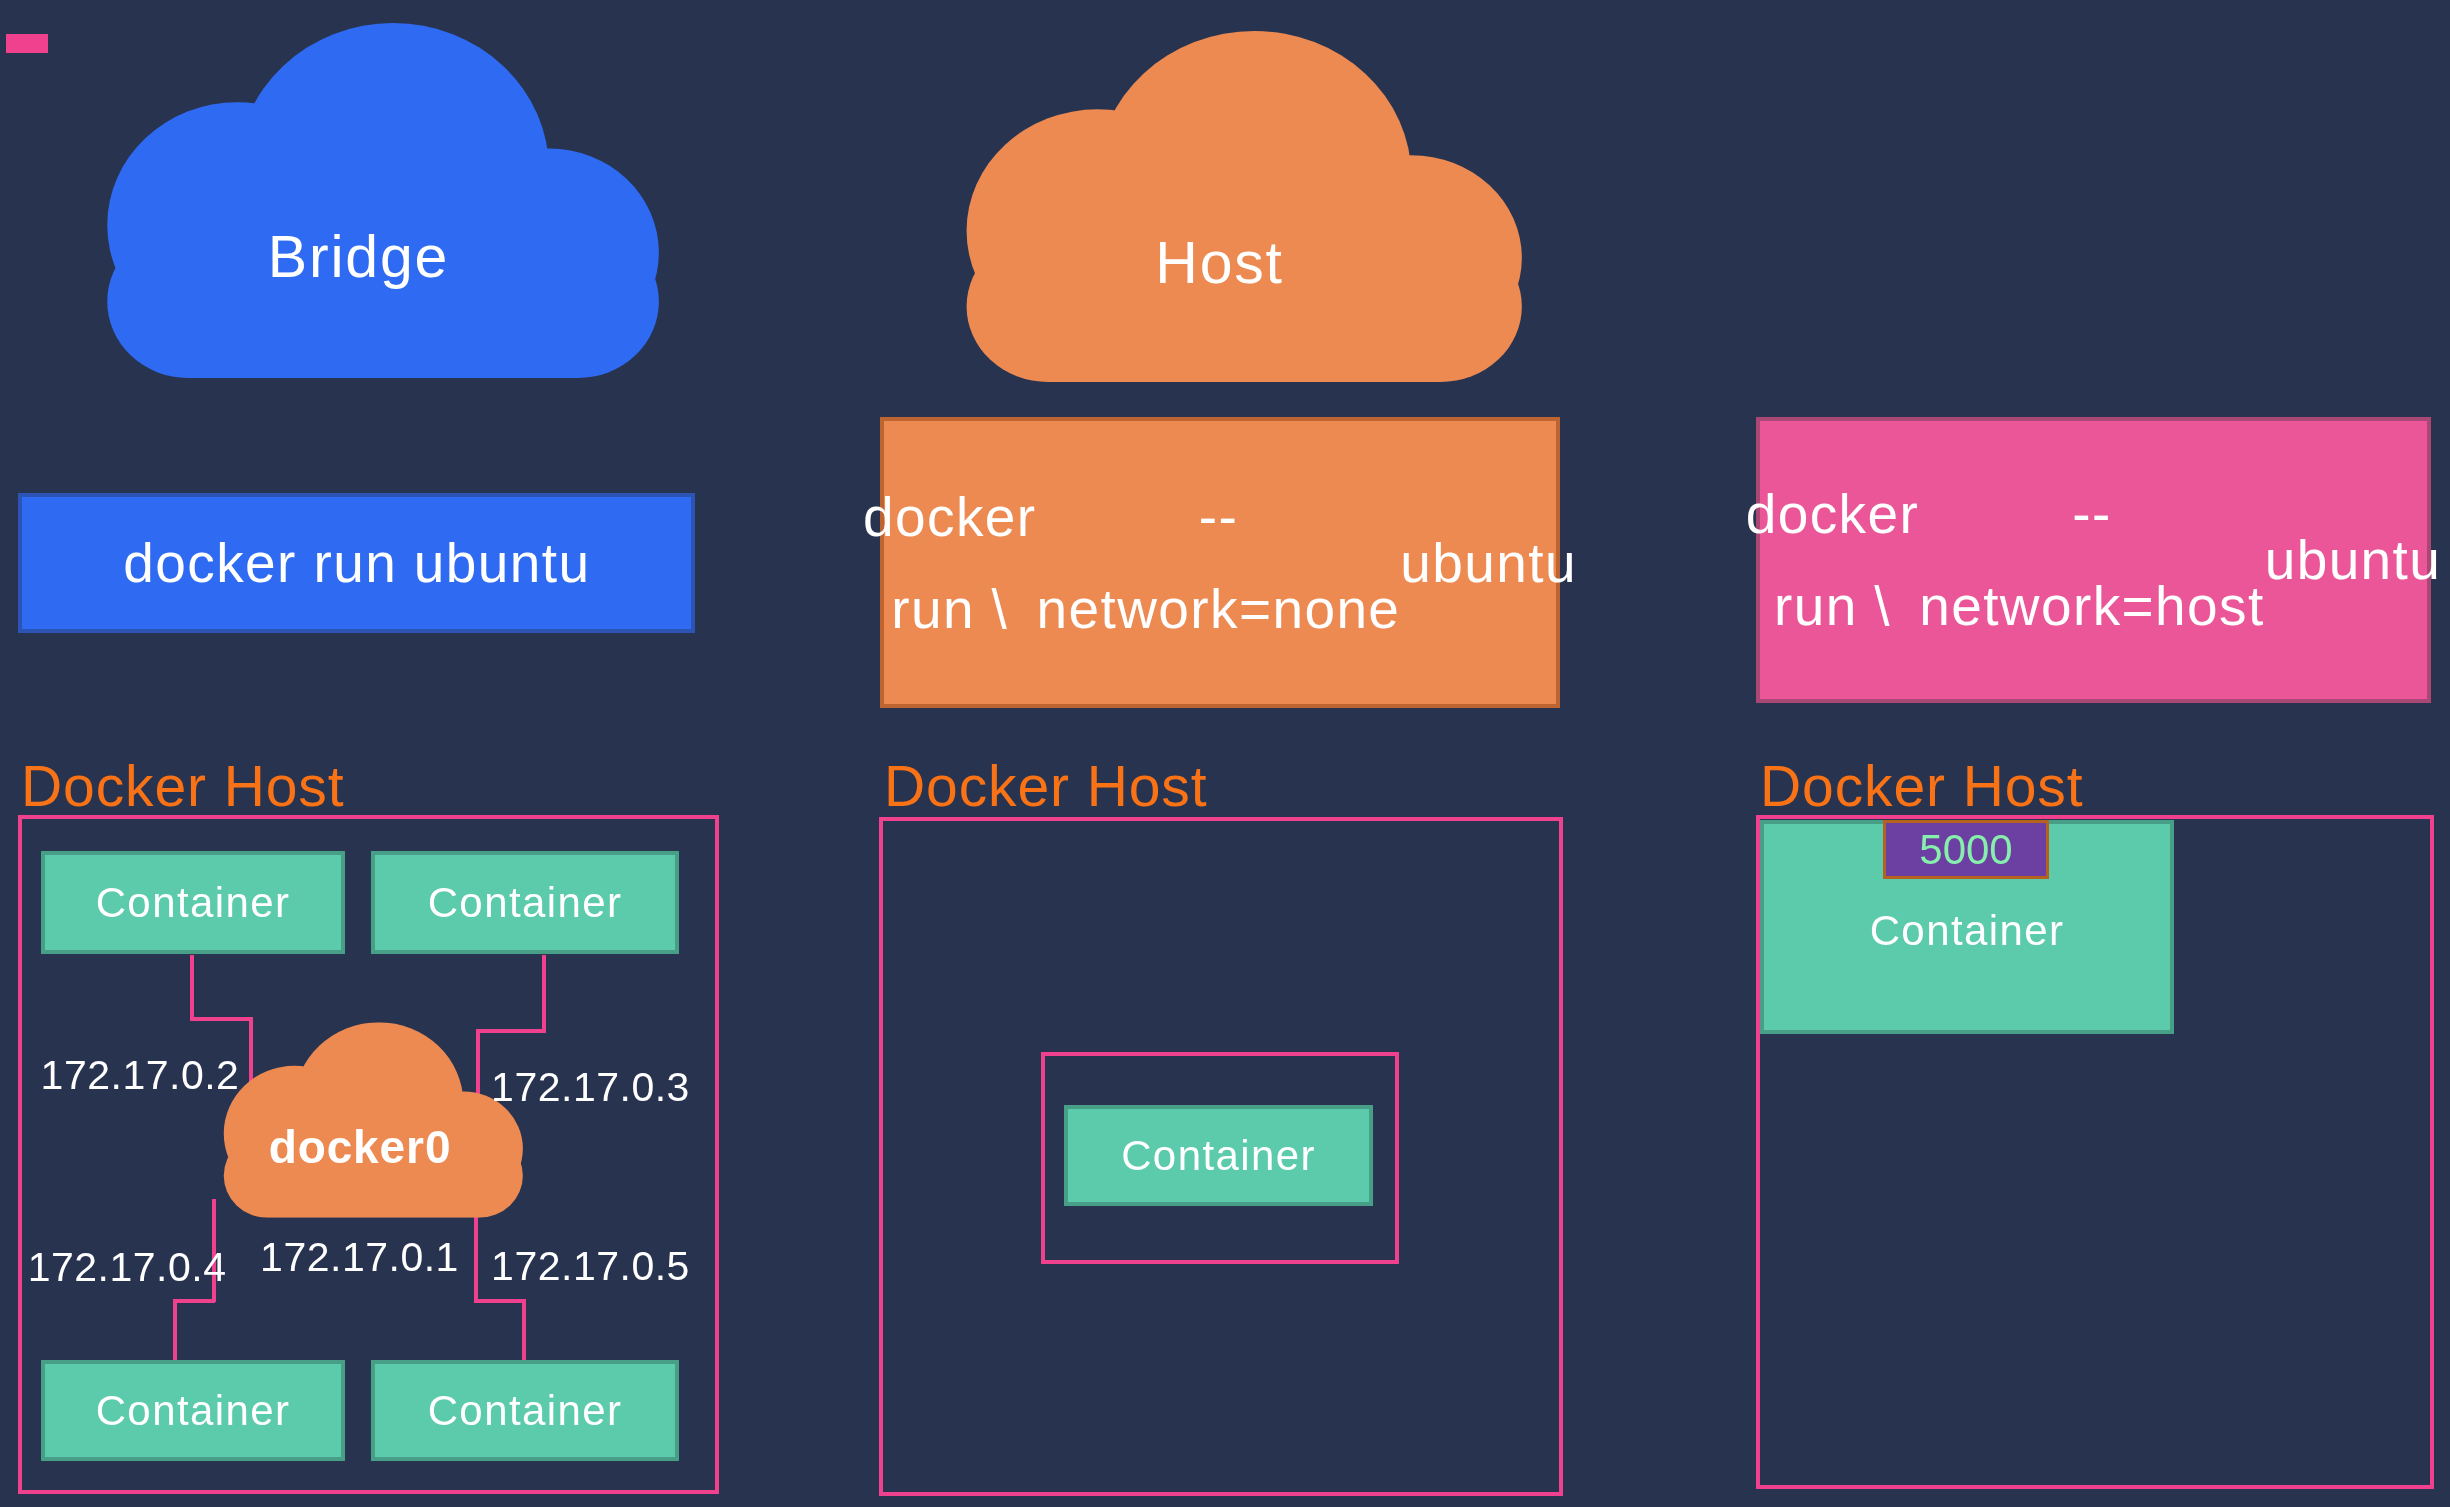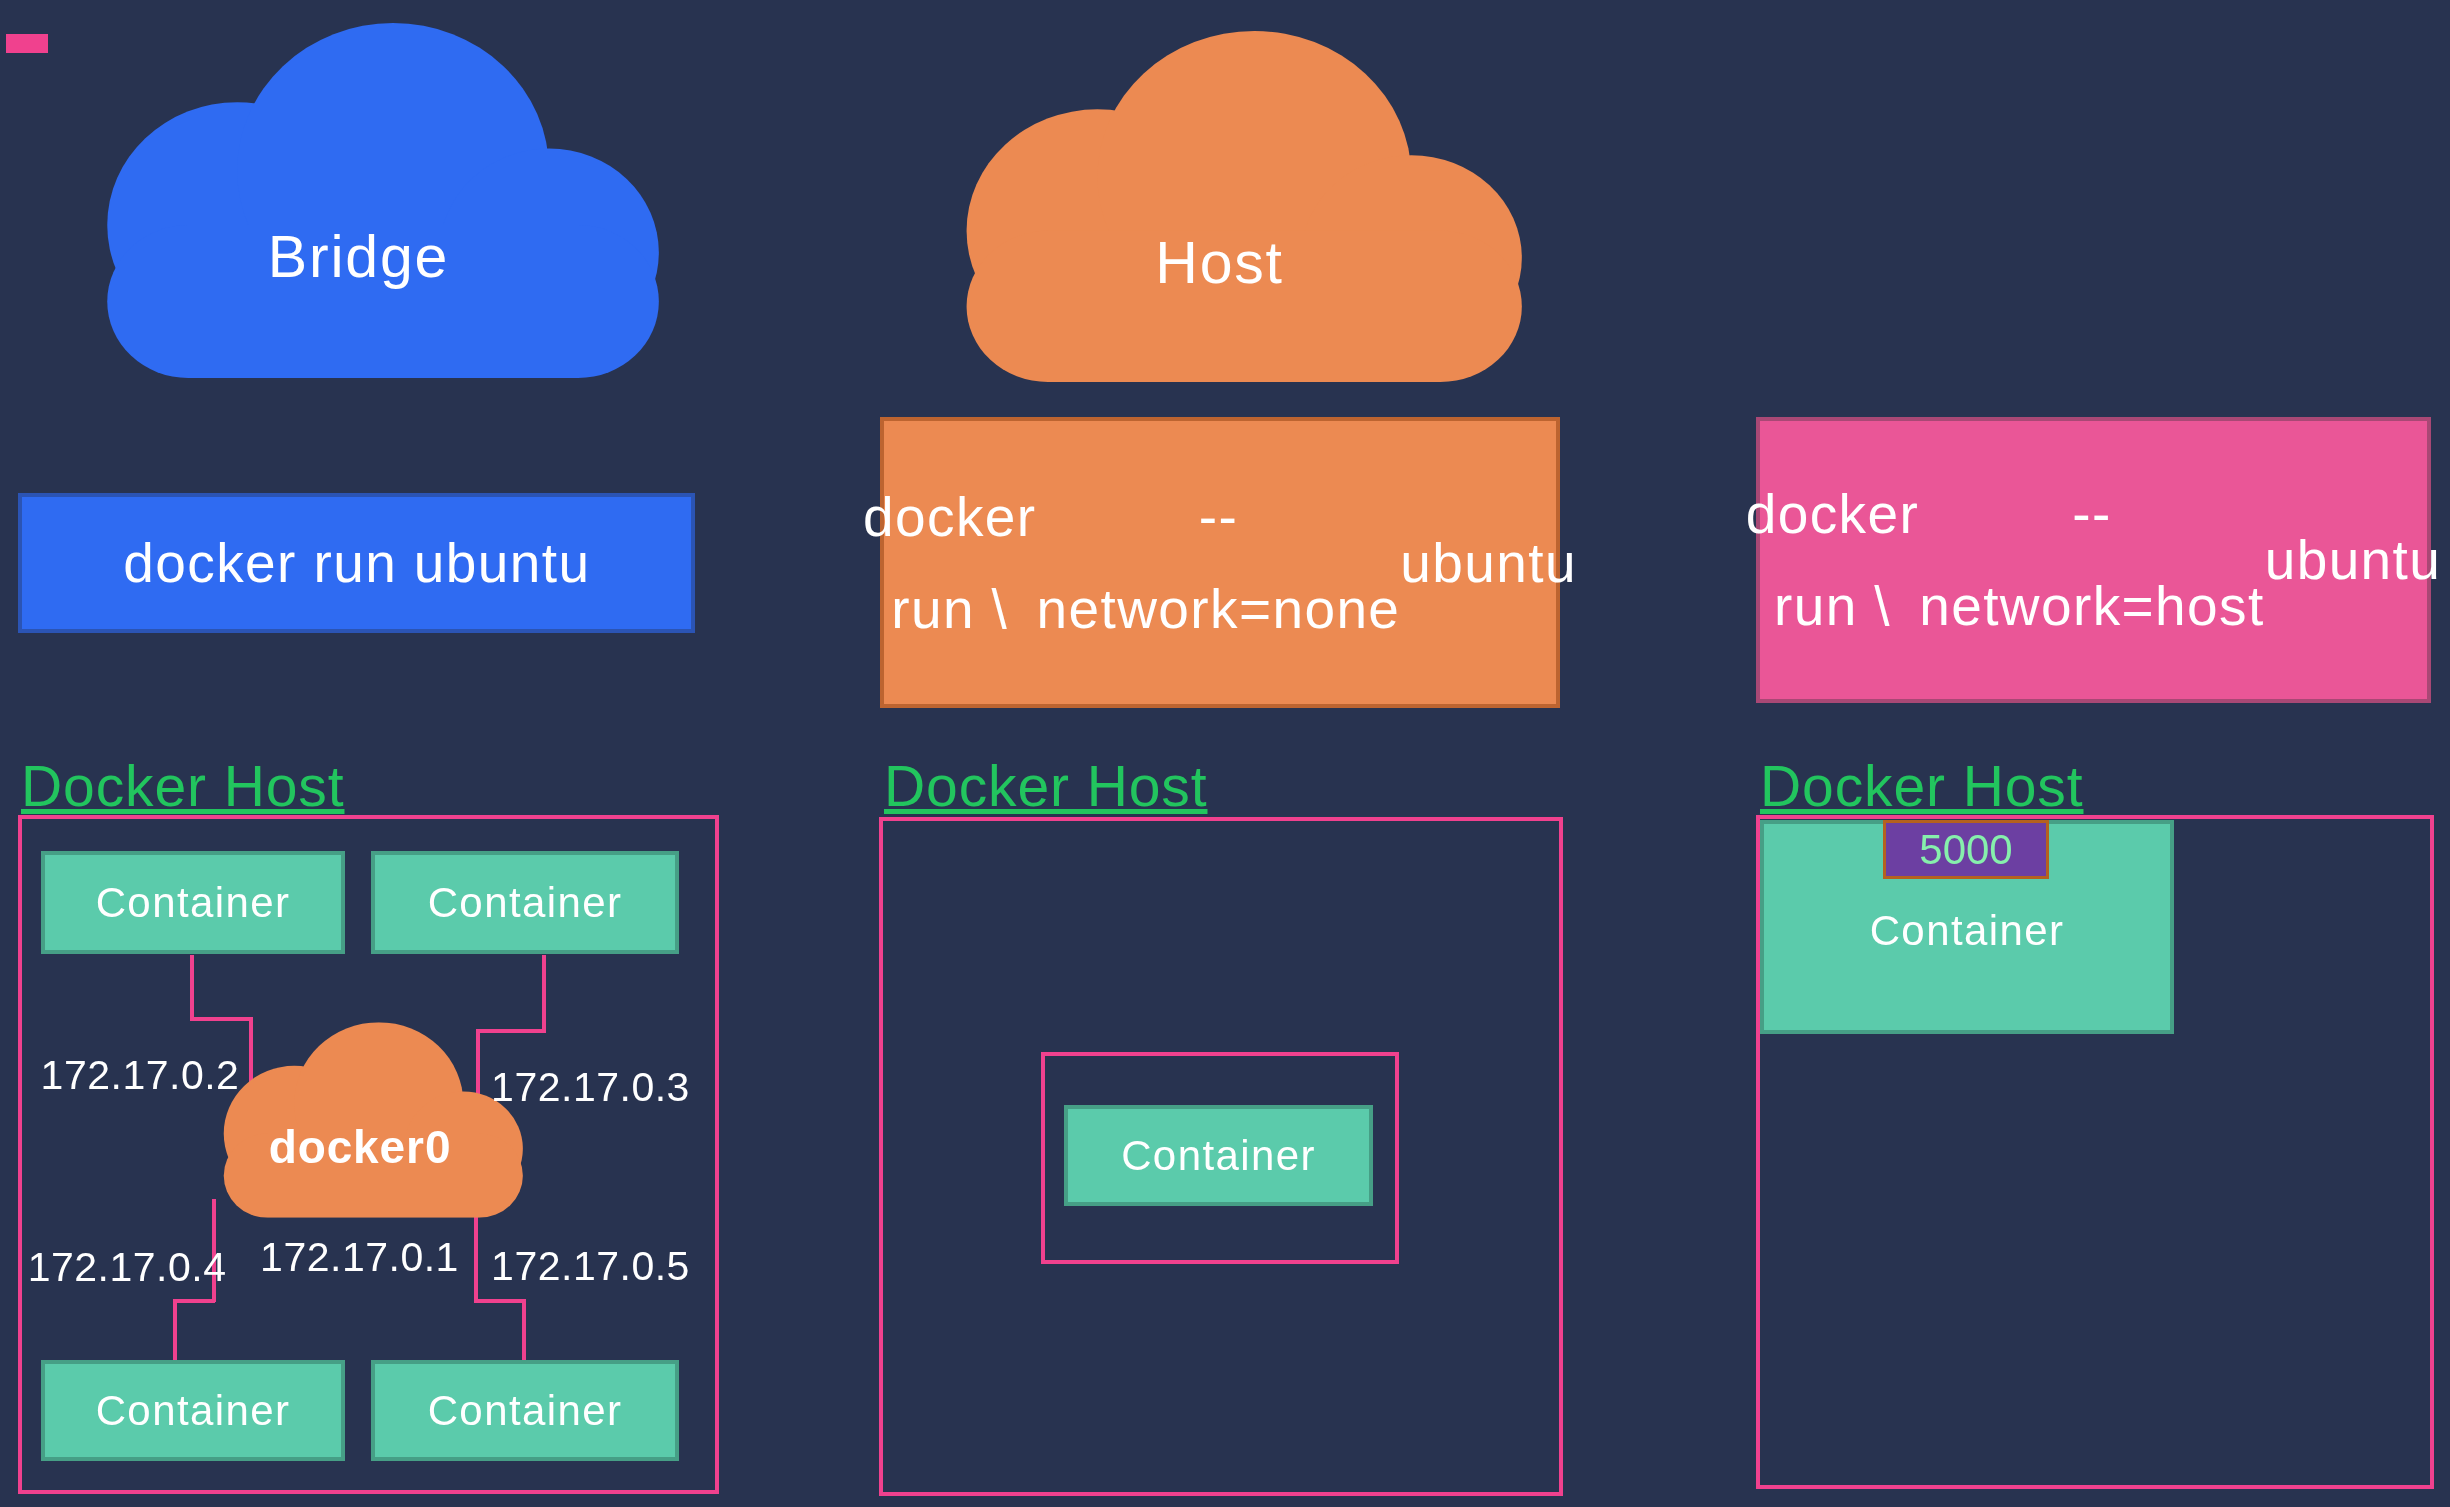--- a/index.html
+++ b/index.html
@@ -33,21 +33,21 @@
     align-items:center;justify-content:center;
     text-align:center;font-size:55px;letter-spacing:1.4px;line-height:92px;
     color:#fff;box-sizing:border-box;
   }
   .cmd-bridge{left:18.4px;top:493px;width:677px;height:140px;background:#2F6BF2;border:4.6px solid #2B54B4;}
   .cmd-none{left:880px;top:417px;width:680px;height:291px;background:#EC8A52;border:4.6px solid #BD6430;}
   .cmd-host{left:1756px;top:417px;width:675px;height:286px;background:#EA5697;border:4.6px solid #A94875;}
 
   
   .host-label{
-    position:absolute;font-size:57px;letter-spacing:0.9px;color:#22c55e;white-space:nowrap;text-decoration:underline;
+    position:absolute;font-size:57px;letter-spacing:0.9px;color:#f97316;white-space:nowrap;
   }
   .host-label-bridge{left:21px;top:753px;}
   .host-label-none{left:884px;top:753px;}
   .host-label-host{left:1760px;top:753px;}
 
   
   .host-box{position:absolute;border:4.6px solid #F0418E;box-sizing:border-box;background:transparent;}
   .host-box-bridge{left:18.4px;top:815px;width:701px;height:679px;}
   .host-box-none{left:879px;top:817px;width:684px;height:679px;}
   .host-box-host{left:1756px;top:815px;width:678px;height:674px;}

